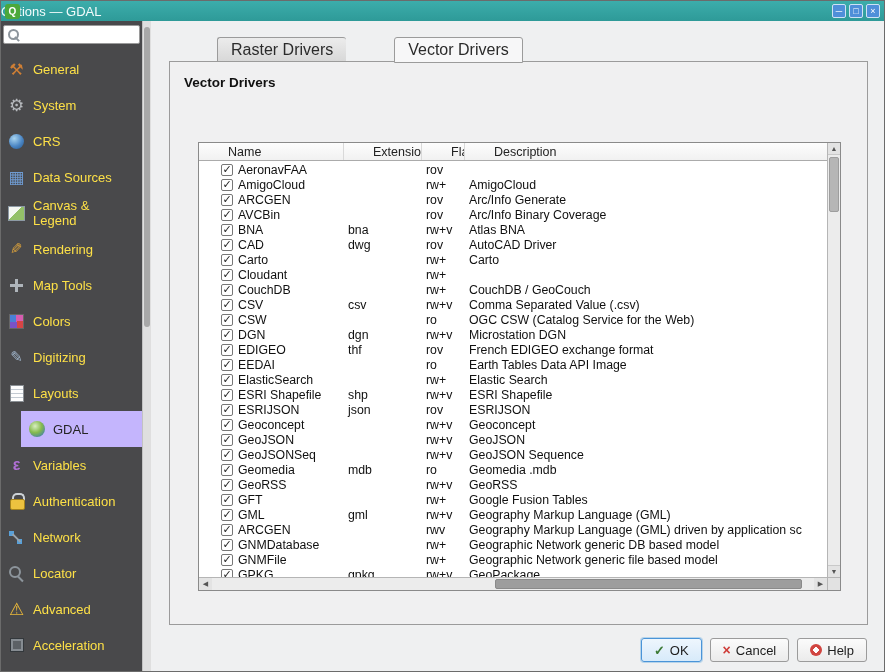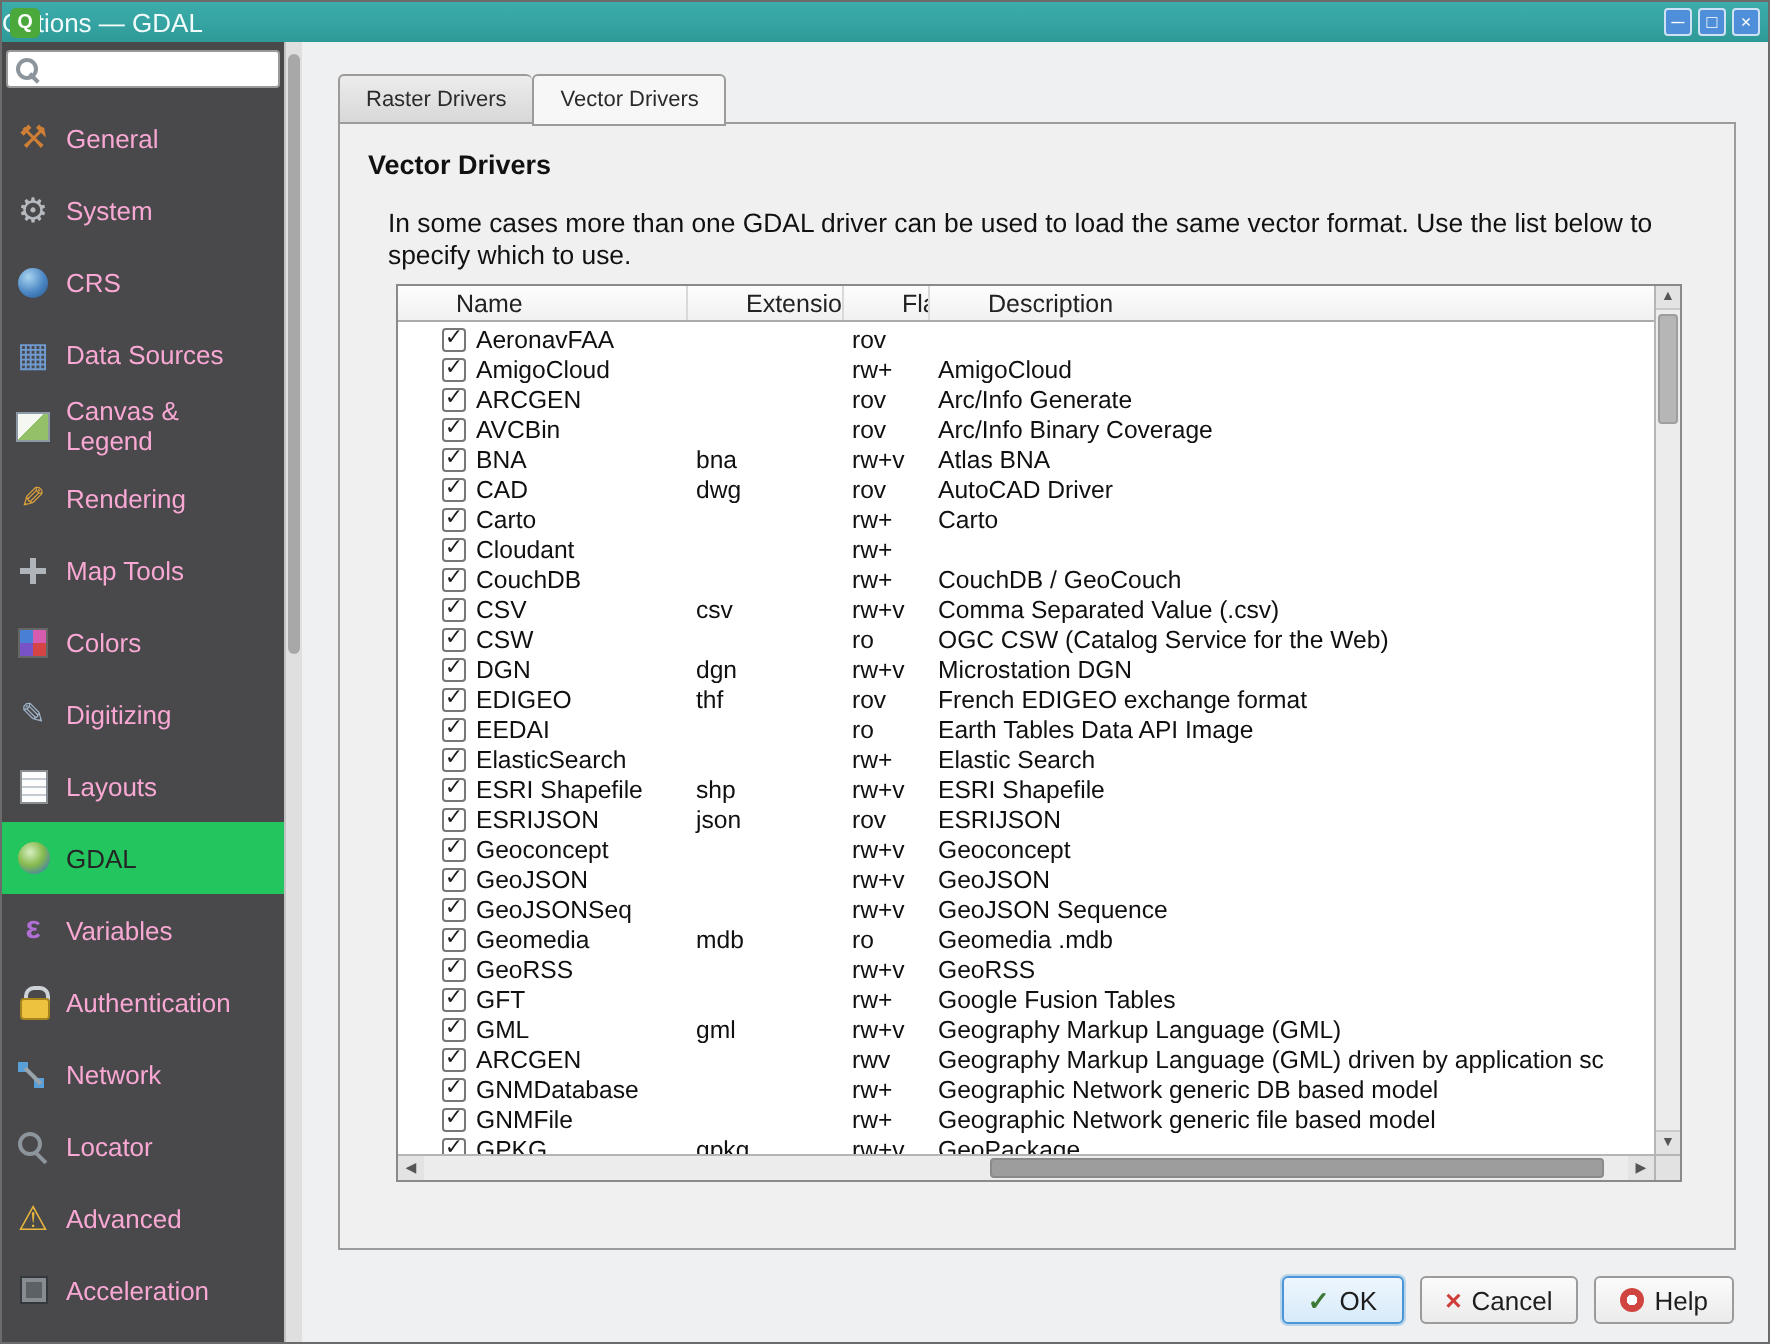--- a/index.html
+++ b/index.html
@@ -14,22 +14,22 @@
   .win-btn { width: 14px; height: 14px; background: #4f8fd9; border: 1px solid #cfe2f5; border-radius: 2px; color: #fff; font-size: 9px; line-height: 1; display: flex; align-items: center; justify-content: center; }
 
   
   .sidebar { position: absolute; left: 0; top: 20px; bottom: 0; width: 150px; background: #49494b; }
   .search-box { position: absolute; left: 2px; top: 4px; width: 137px; height: 19px; background: #fff; border: 1px solid #9a9a9a; border-radius: 2px; display: flex; align-items: center; padding: 0 4px; gap: 4px; }
   .search-box input { border: 0; outline: 0; flex: 1; min-width: 0; font-size: 12px; background: transparent; font-family: inherit; }
   .mag { position: relative; width: 12px; height: 12px; flex: 0 0 12px; }
   .mag::before { content: ""; position: absolute; left: 0; top: 0; width: 7px; height: 7px; border: 2px solid #8d959c; border-radius: 50%; }
   .mag::after { content: ""; position: absolute; width: 6px; height: 2px; background: #8d959c; transform: rotate(45deg); right: 0; bottom: 1px; }
   .side-list { position: absolute; left: 0; top: 30px; width: 141px; }
-  .side-item { height: 36px; display: flex; align-items: center; gap: 7px; padding-left: 6px; color: #f9a8d4; font-size: 13px; cursor: default; }
-  .side-item.sel { background: #22c55e; color: #252525; }
+  .side-item { height: 36px; display: flex; align-items: center; gap: 7px; padding-left: 6px; color: #fde047; font-size: 13px; cursor: default; }
+  .side-item.sel { background: #c4b5fd; color: #252525; margin-left: 20px; }
   .side-label { max-width: 92px; line-height: 15px; }
   .side-scroll { position: absolute; right: 0; top: 0; bottom: 0; width: 9px; background: #dfdfdf; border-left: 1px solid #c2c2c2; }
   .side-thumb { position: absolute; left: 1px; right: 1px; top: 6px; height: 300px; background: #a8a8a8; border-radius: 3px; }
 
   
   .ico { position: relative; width: 19px; height: 19px; flex: 0 0 19px; display: flex; align-items: center; justify-content: center; }
   .ico-general::before { content: "⚒"; color: #cf7f35; font-size: 16px; }
   .ico-system::before { content: "⚙"; color: #b6b9bd; font-size: 17px; }
   .ico-crs::before { content: ""; width: 15px; height: 15px; border-radius: 50%; background: radial-gradient(circle at 35% 30%, #a8d4ef, #4b86c4 55%, #24568c); }
   .ico-data-sources::before { content: "▦"; color: #6f9bd1; font-size: 17px; }
@@ -46,21 +46,21 @@
   .ico-network::before { content: ""; position: absolute; top: 3px; left: 2px; width: 5px; height: 5px; background: #59a0d8; box-shadow: 8px 8px 0 #59a0d8; }
   .ico-network::after { content: ""; position: absolute; top: 9px; left: 4px; width: 11px; height: 2px; background: #9aa4ad; transform: rotate(45deg); }
   .ico-locator::before { content: ""; position: absolute; top: 2px; left: 2px; width: 8px; height: 8px; border: 2px solid #8d959c; border-radius: 50%; }
   .ico-locator::after { content: ""; position: absolute; width: 7px; height: 2px; background: #8d959c; transform: rotate(45deg); right: 2px; bottom: 3px; }
   .ico-advanced::before { content: "⚠"; color: #e8b73b; font-size: 17px; }
   .ico-acceleration::before { content: ""; width: 12px; height: 12px; background: #5c6166; border: 1px solid #33383c; box-shadow: inset 0 0 0 2px #868c92; }
 
   
   .main { position: absolute; left: 150px; top: 20px; right: 0; bottom: 0; background: #eff0f1; }
   .tabbar { position: absolute; left: 18px; top: 16px; display: flex; z-index: 2; }
-  .tab { height: 25px; padding: 0 13px; display: flex; align-items: center; font-size: 11px; color: #2b2b2b; background: linear-gradient(#ececec, #d8d8d8); border: 1px solid #9b9b9b; border-right-width: 0; border-radius: 3px 3px 0 0; cursor: default; }
+  .tab { height: 25px; padding: 0 13px; display: flex; align-items: center; font-size: 16px; color: #2b2b2b; background: linear-gradient(#ececec, #d8d8d8); border: 1px solid #9b9b9b; border-right-width: 0; border-radius: 3px 3px 0 0; cursor: default; margin-left: 48px; }
   .tab:last-child { border-right-width: 1px; }
   .tab.active { background: #f7f7f8; height: 26px; margin-bottom: -1px; border-right-width: 1px; }
   .frame { position: absolute; left: 18px; right: 16px; top: 40px; bottom: 46px; background: #f0f0f1; border: 1px solid #9b9b9b; }
   .panel-title { position: absolute; left: 14px; top: 13px; font-weight: bold; font-size: 13.5px; color: #111; }
   .panel-desc { position: absolute; left: 24px; top: 42px; width: 655px; font-size: 13.2px; line-height: 16px; color: #111; }
 
   
   .tablewrap { position: absolute; left: 28px; right: 26px; top: 80px; bottom: 33px; background: #fff; border: 1px solid #8a8a8a; }
   .thead { position: absolute; left: 0; right: 13px; top: 0; height: 18px; display: grid; grid-template-columns: 145px 78px 43px 1fr; background: linear-gradient(#fdfdfd, #f1f1f1); border-bottom: 1px solid #ababab; font-size: 12.5px; color: #222; }
   .th { display: flex; align-items: center; padding-left: 5px; border-right: 1px solid #d9d9d9; overflow: hidden; white-space: nowrap; margin-left: 24px; }
@@ -186,21 +186,20 @@
   </div>
 
   <div class="main">
     <div class="tabbar" id="tabbar">
         <div class="tab">Raster Drivers</div>
         <div class="tab active">Vector Drivers</div>
       </div>
 
     <div class="frame">
       <div class="panel-title">Vector Drivers</div>
-      <div class="panel-desc">In some cases more than one GDAL driver can be used to load the same vector format. Use the list below to specify which to use.</div>
 
       <div class="tablewrap">
         <div class="thead" id="thead">
             <span class="th">Name</span>
             <span class="th">Extension</span>
             <span class="th">Flags</span>
             <span class="th">Description</span>
           </div>
         <div class="tbody" id="tbody">
             <div class="trow">

